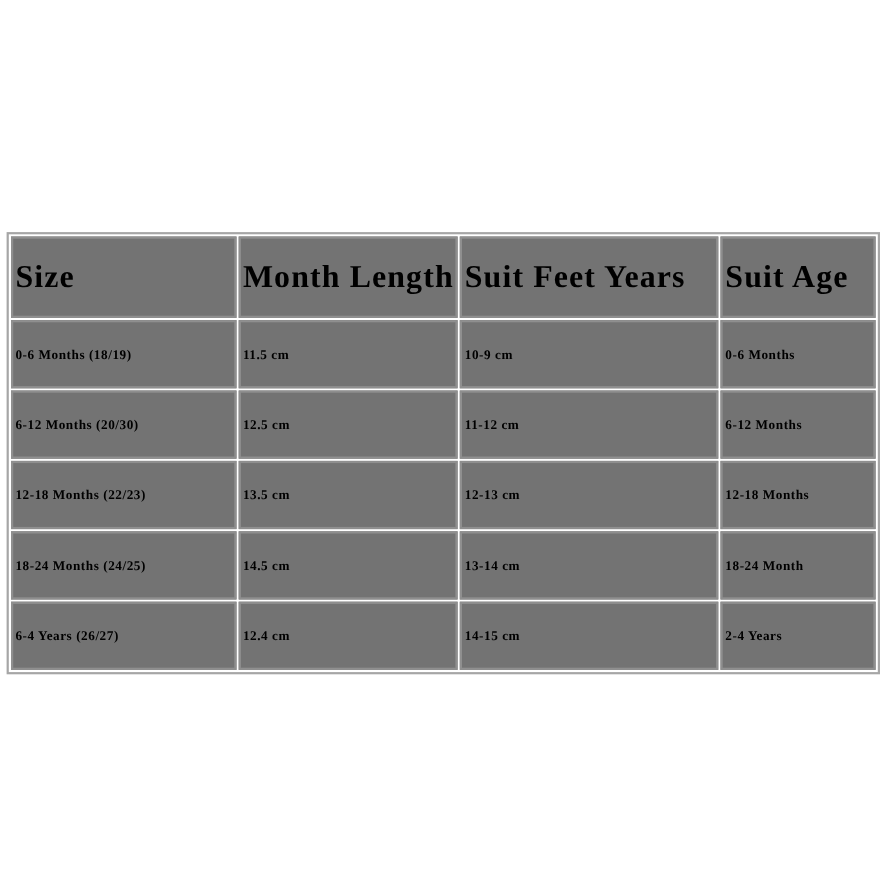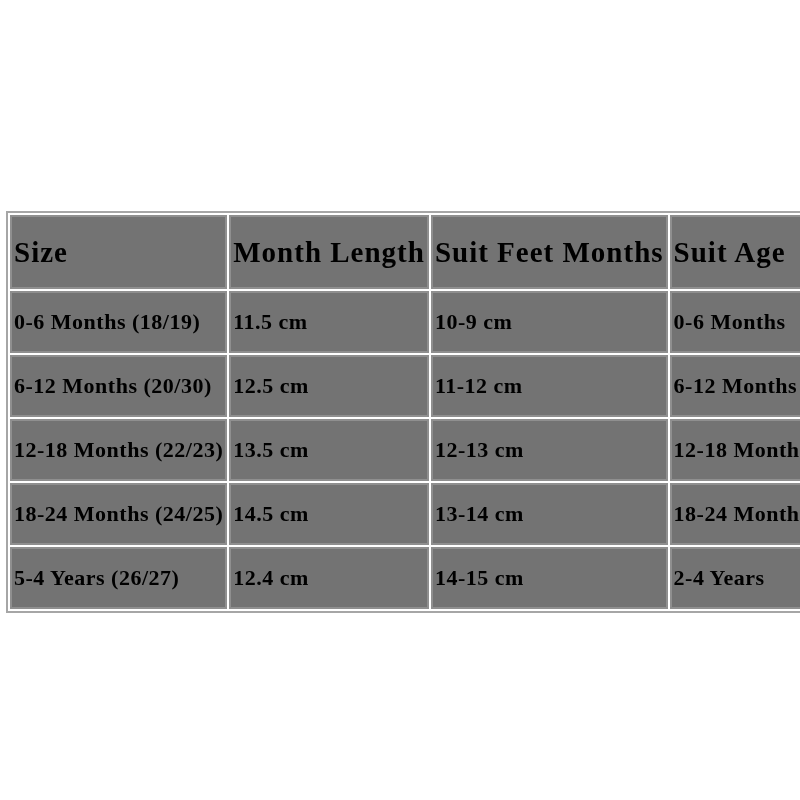--- a/index.html
+++ b/index.html
@@ -41,40 +41,40 @@
     overflow: hidden;
     white-space: nowrap;
     font-family: Liberation Serif, serif;
   }
   table.size-chart th {
     font-size: 29px;
     height: 70px;
     letter-spacing: 1px;
   }
   table.size-chart td {
-    font-size: 22px;
+    font-size: 12px;
     height: 58px;
     letter-spacing: 0.5px;
   }
   .col-size            { width: 221px; }
   .col-sole-length     { width: 161px; }
   .col-suit-feet       { width: 235px; }
   .col-suit-age        { width: 139px; }
 </style>
 </head>
 <body>
 
 <div class="page">
   <div class="table-wrap">
     <table class="size-chart">
       <thead>
         <tr>
           <th class="col-size">Size</th>
           <th class="col-sole-length">Month Length</th>
-          <th class="col-suit-feet">Suit Feet Months</th>
+          <th class="col-suit-feet">Suit Feet Years</th>
           <th class="col-suit-age">Suit Age</th>
         </tr>
       </thead>
       <tbody>
         <tr>
           <td>0-6 Months (18/19)</td>
           <td>11.5 cm</td>
           <td>10-9 cm</td>
           <td>0-6 Months</td>
         </tr>
@@ -90,21 +90,21 @@
           <td>12-13 cm</td>
           <td>12-18 Months</td>
         </tr>
         <tr>
           <td>18-24 Months (24/25)</td>
           <td>14.5 cm</td>
           <td>13-14 cm</td>
           <td>18-24 Month</td>
         </tr>
         <tr>
-          <td>5-4 Years (26/27)</td>
+          <td>6-4 Years (26/27)</td>
           <td>12.4 cm</td>
           <td>14-15 cm</td>
           <td>2-4 Years</td>
         </tr>
       </tbody>
     </table>
   </div>
 </div>
 
 </body></html>

